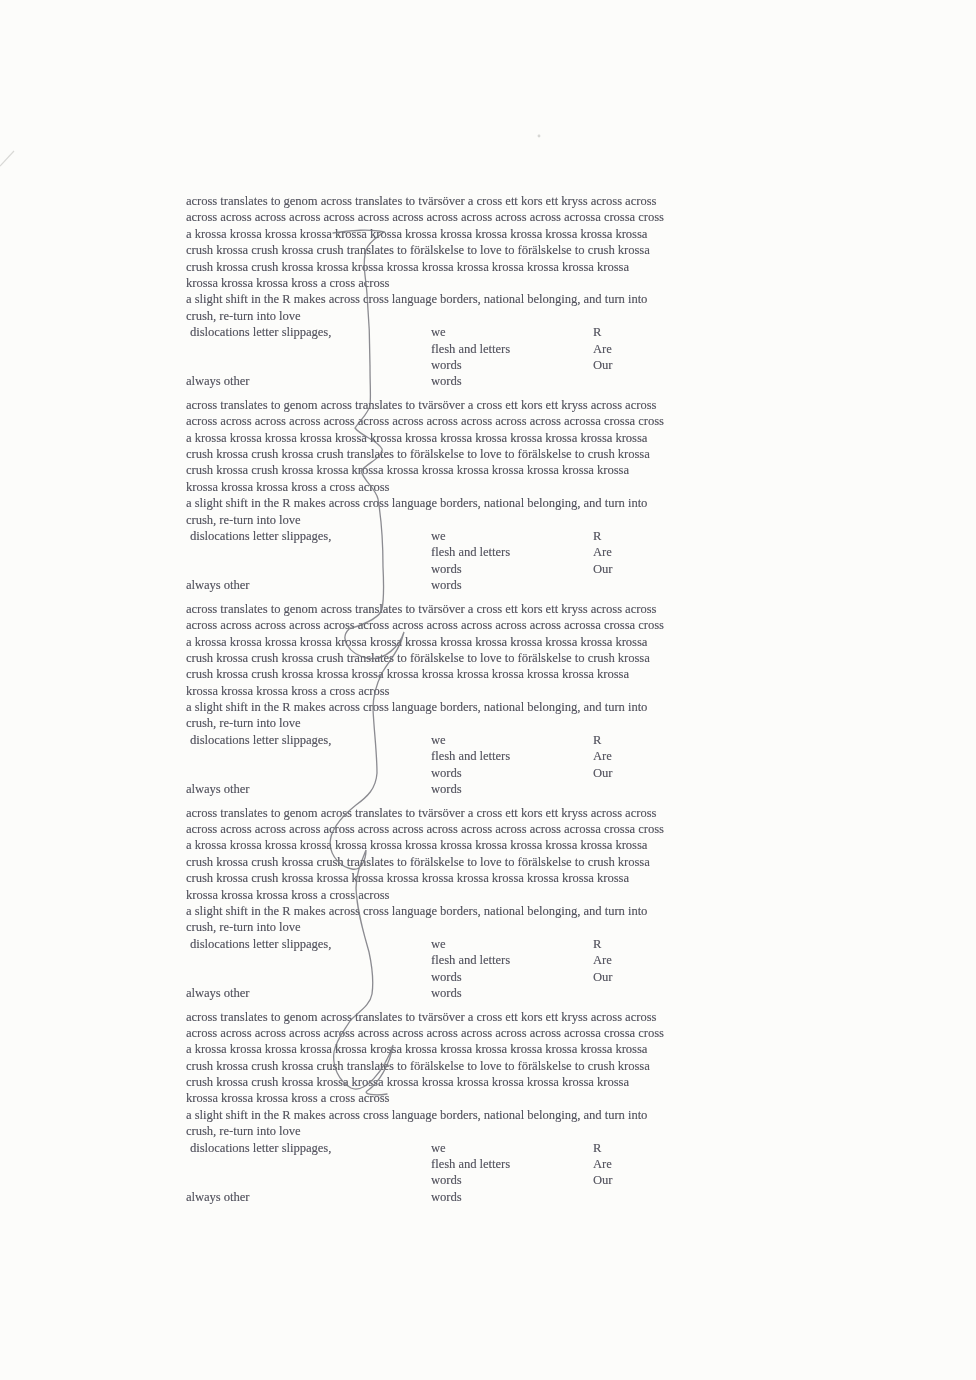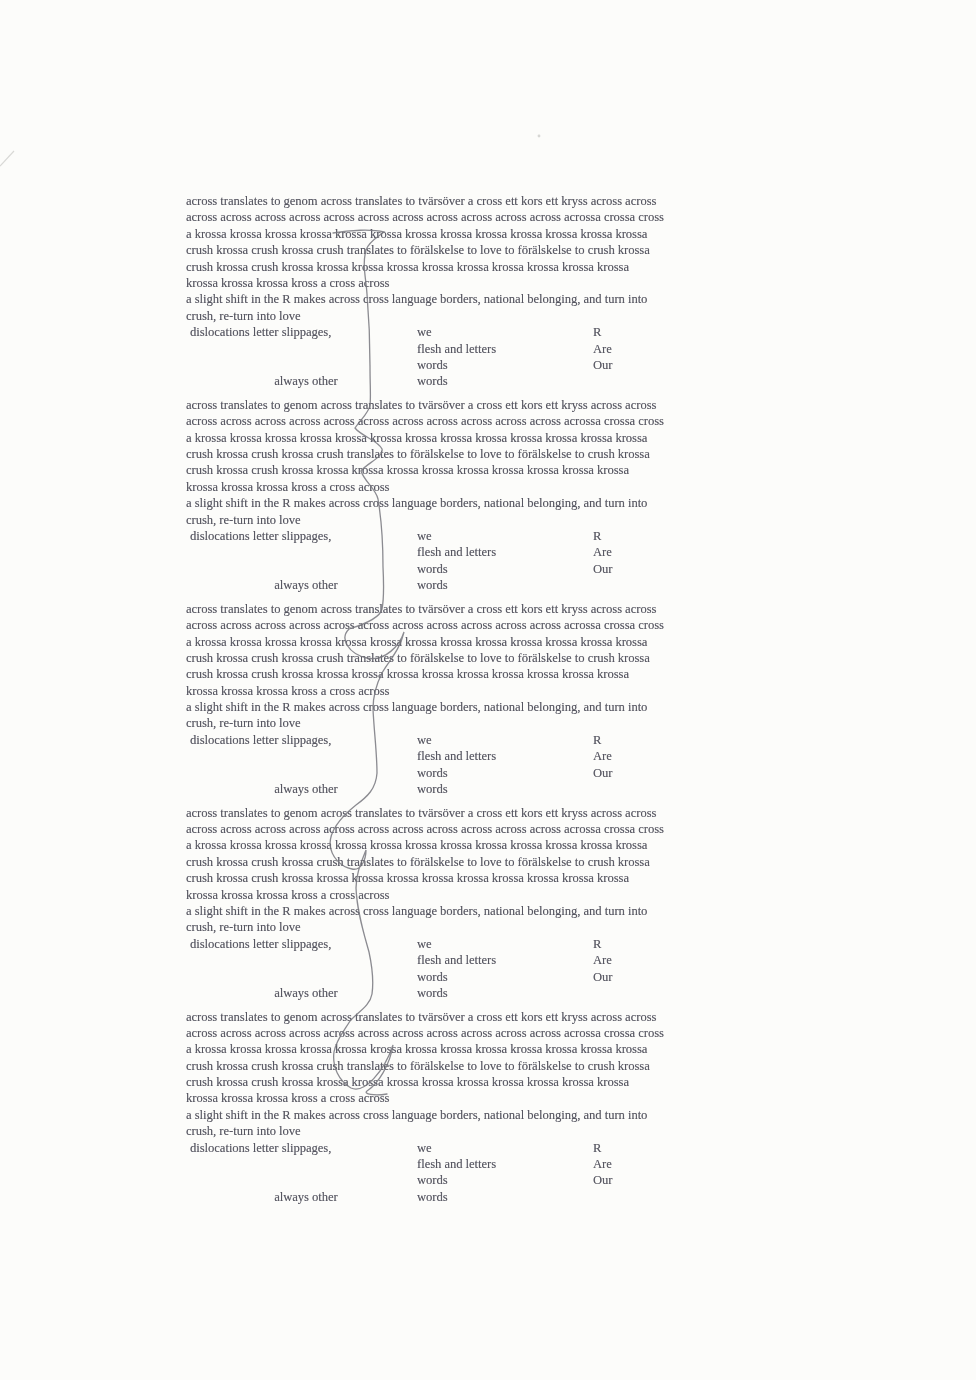--- a/index.html
+++ b/index.html
@@ -30,27 +30,27 @@
   .line {
     white-space: nowrap;
     height: 16.4px;
   }
 
   .row {
     position: relative;
     height: 16.4px;
   }
   .c-left  { position: absolute; left: 4px;     white-space: nowrap; }
-  .c-mid   { position: absolute; left: 231px; white-space: nowrap; }
+  .c-mid   { position: absolute; left: 245px; white-space: nowrap; }
   .c-right { position: absolute; left: 407px; white-space: nowrap; }
   .c-always{
     position: absolute;
     left: 0;
     width: 240px;
-    text-align: center;
+    text-align: left;
     white-space: nowrap;
   }
 
   .pen-overlay {
     position: absolute;
     left: 0; top: 0;
     width: 976px; height: 1380px;
     pointer-events: none;
   }
   .pen-path {

